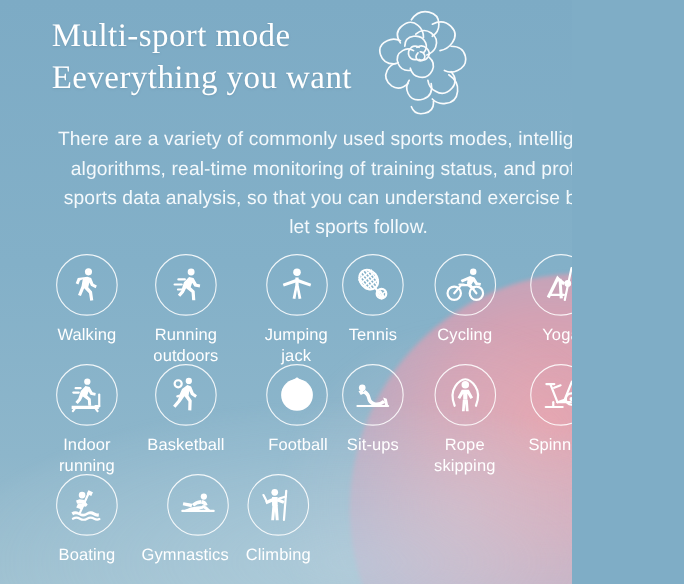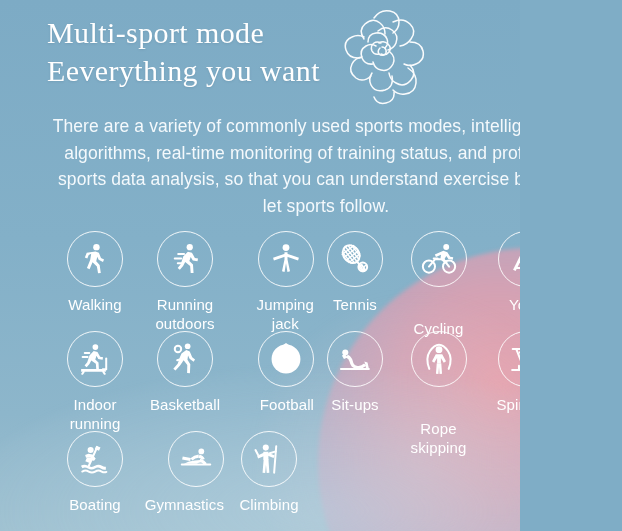--- a/index.html
+++ b/index.html
@@ -111,21 +111,21 @@
     color: #f4f9fc;
     font-size: 17.5px;
     line-height: 26.5px;
     letter-spacing: 0.1px;
     text-align: center;
   }
 
   
   .grid {
     position: absolute;
-    left: 50px;
+    left: 34px;
     top: 231px;
     width: 560px;
   }
   .row {
     display: flex;
     align-items: flex-start;
   }
   .row-1 { height: 100px; }
   .row-2 { height: 100px; }
   .row-3 { height: 100px; }
@@ -135,21 +135,21 @@
     display: flex;
     flex-direction: column;
     align-items: center;
     flex: 0 0 auto;
   }
   
   .cell.c0 { width: 90px; }
   .cell.c1 { width: 90px; }
   .cell.c2 { width: 84px; align-items: flex-end; }
   .cell.c3 { width: 82px; }
-  .cell.c4 { width: 85px; gap: 24px; }
+  .cell.c4 { width: 85px; }
   .cell.c5 { width: 90px; }
 
   .badge {
     width: 56px;
     height: 56px;
     border-radius: 50%;
     border: 1.6px solid rgba(255,255,255,0.88);
     box-sizing: border-box;
     display: flex;
     align-items: center;

